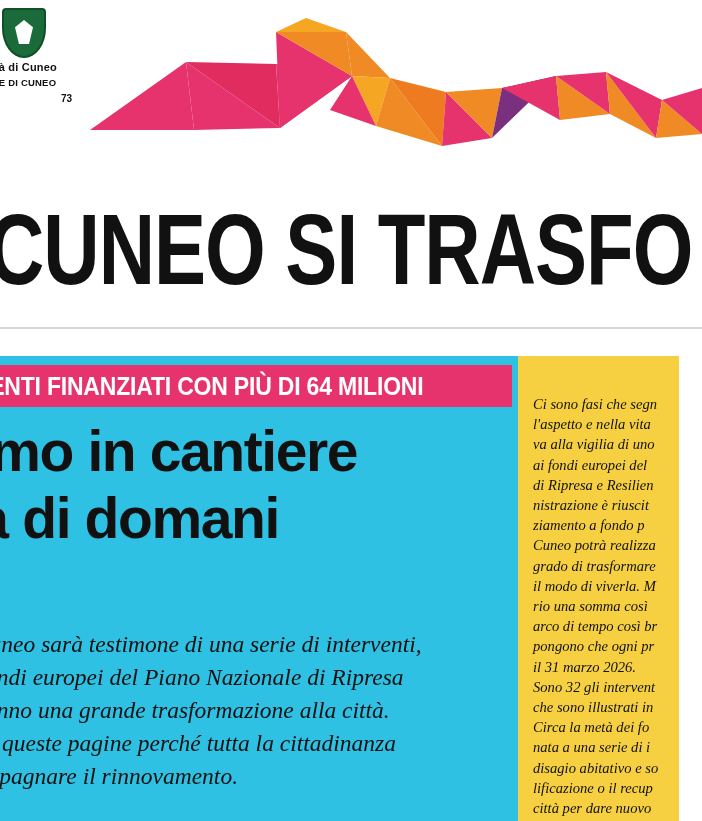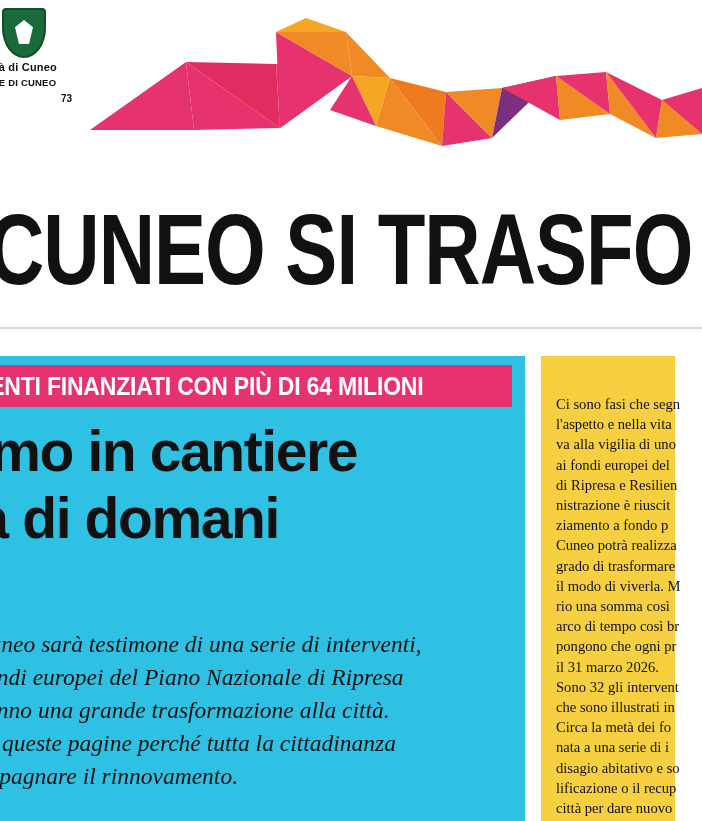--- a/index.html
+++ b/index.html
@@ -192,25 +192,26 @@
     font-style: italic;
     font-size: 23.5px;
     line-height: 33px;
     white-space: nowrap;
   }
   #standfirst span { display: block; }
 
   
   #right-col {
     position: absolute;
-    left: 541px;
+    left: 518px;
     top: 24px;
-    width: 134px;
+    width: 161px;
     height: 465px;
     background: #f6d040;
+    font-style: italic;
   }
   #right-text {
     position: absolute;
     left: 15px;
     top: 38px;
     width: 176px;
     color: #111111;
     font-family: "Liberation Serif", serif;
     font-size: 14.6px;
     line-height: 20.2px;

